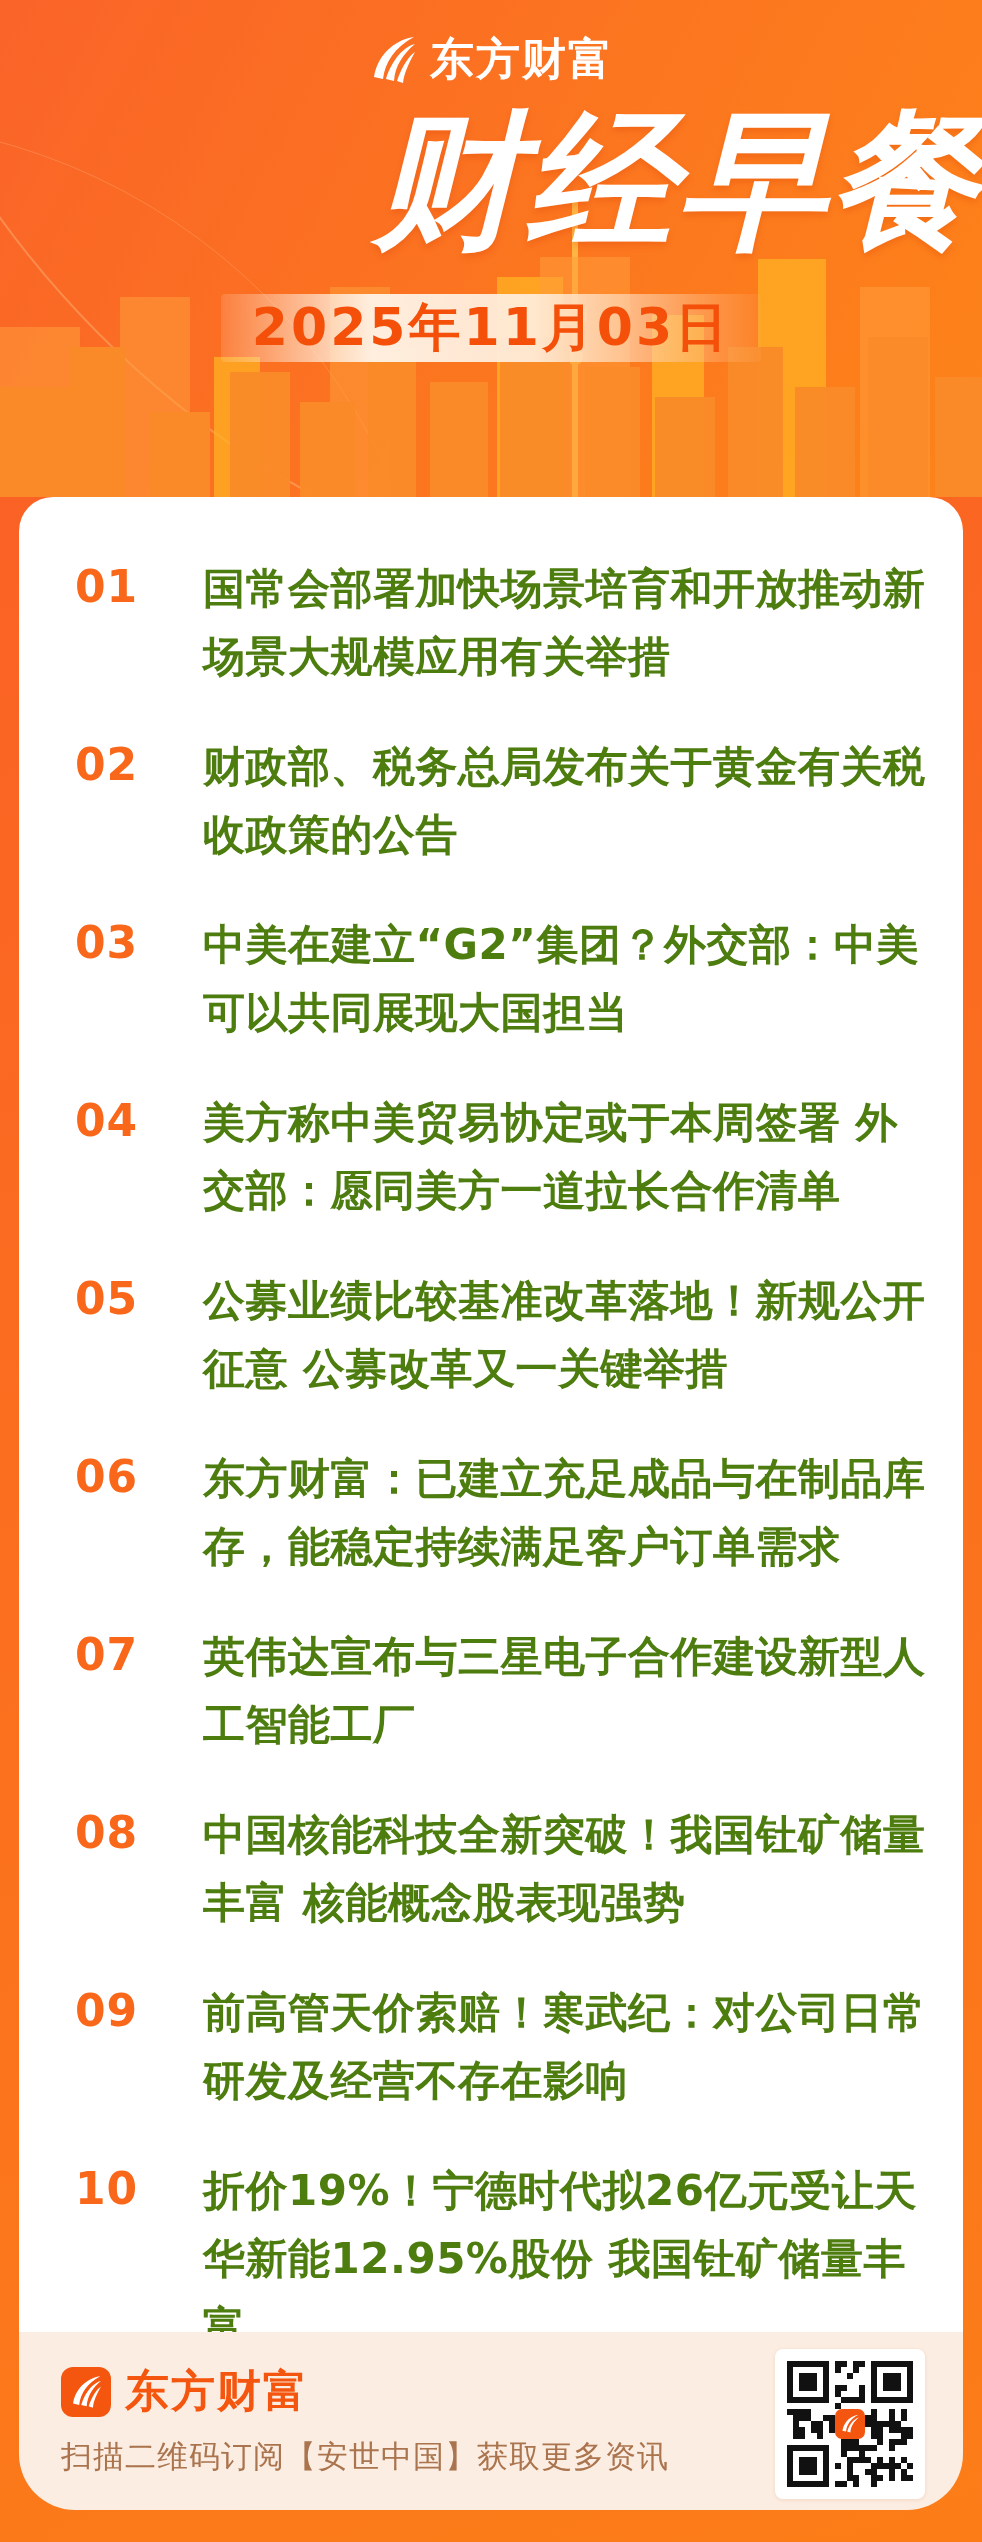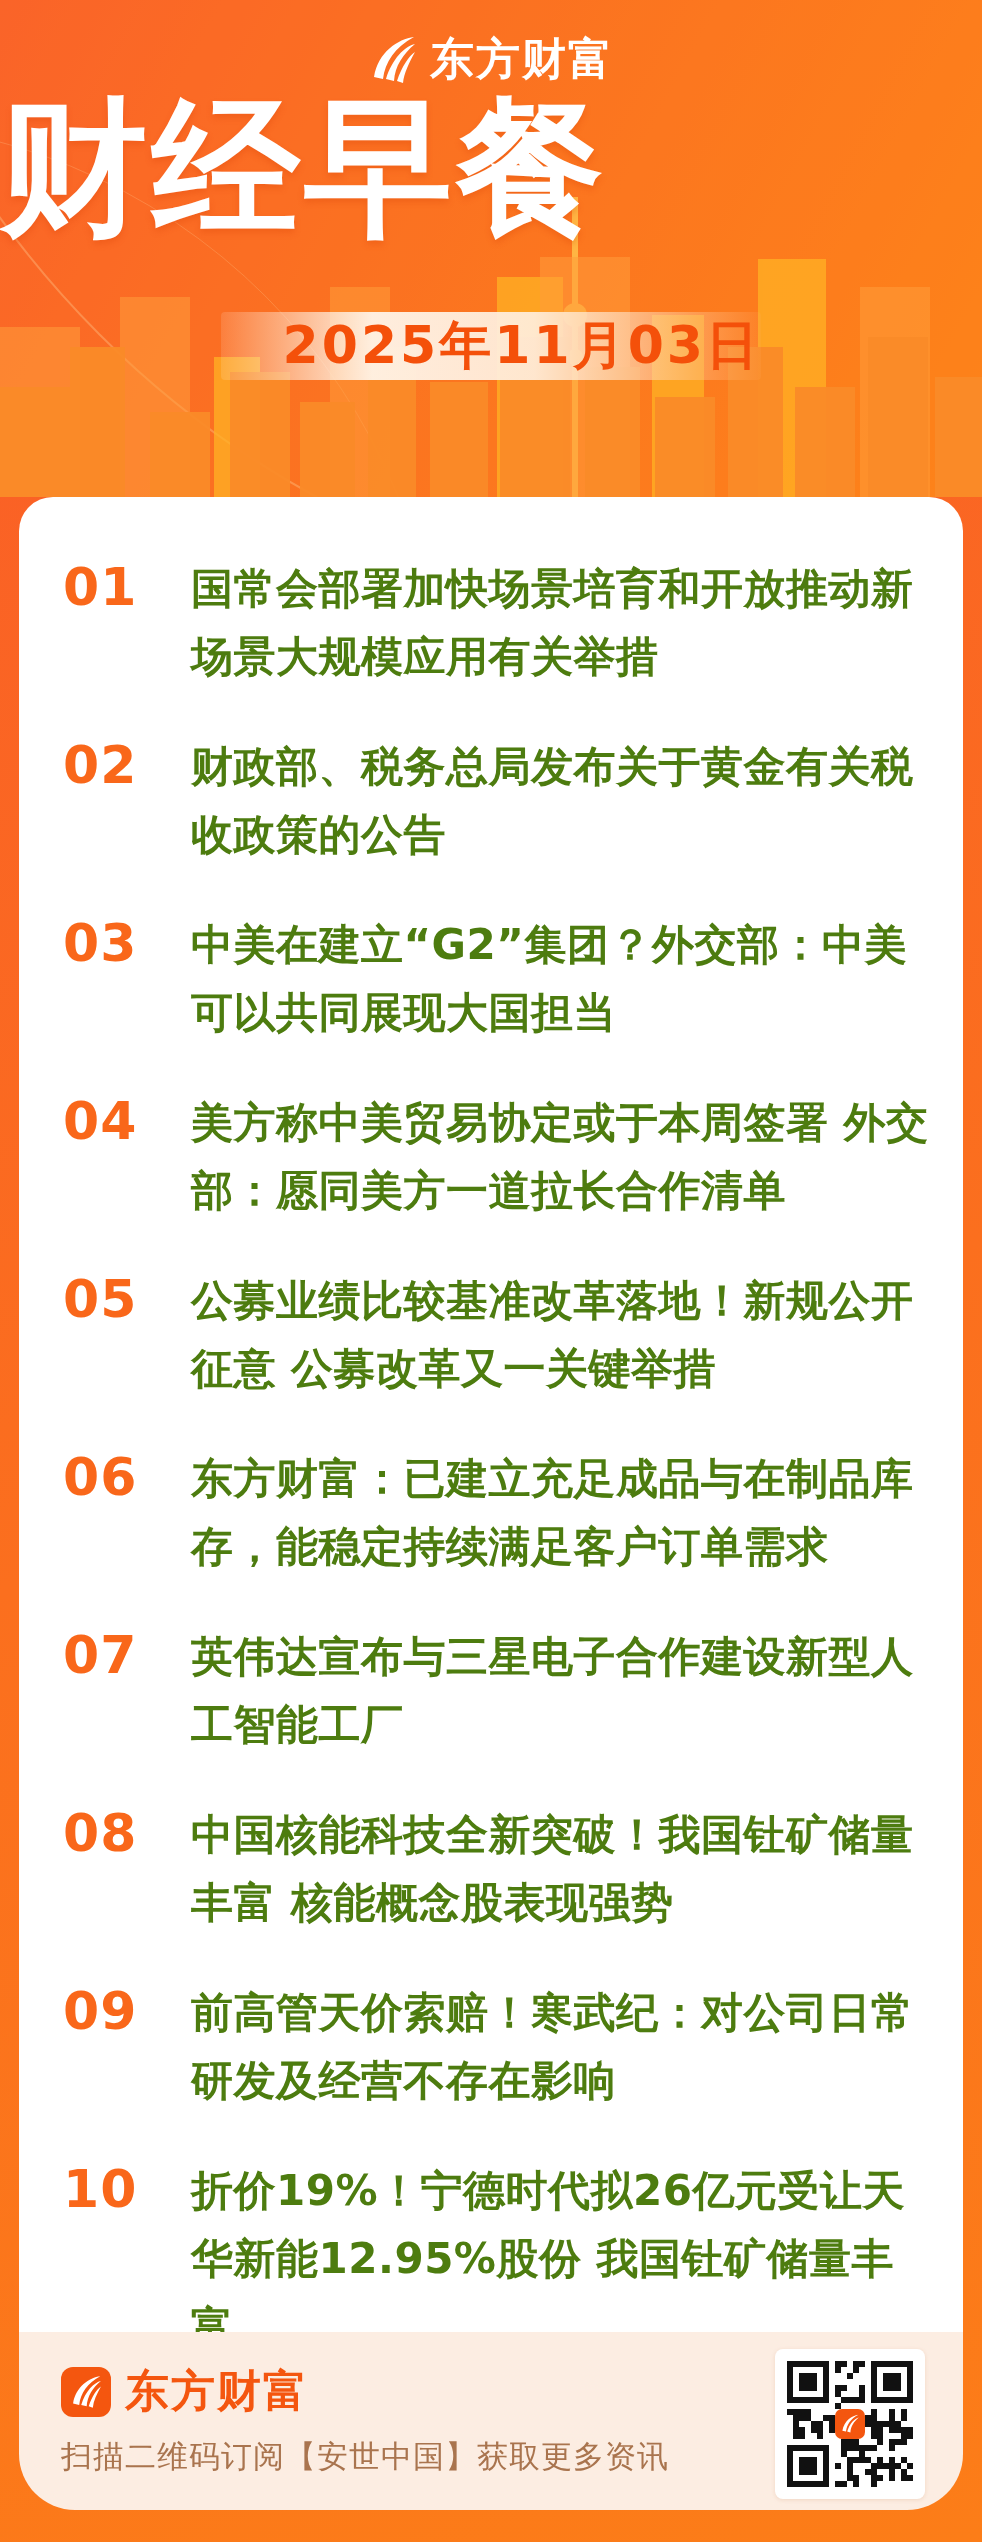--- a/index.html
+++ b/index.html
@@ -16,35 +16,35 @@
     background:rgba(255,145,30,0.32);}
   .curve2{position:absolute;left:-180px;top:-1290px;width:1900px;height:1900px;border-radius:50%;
     border:2px solid rgba(255,224,170,0.30);}
   .curve3{position:absolute;left:-760px;top:120px;width:1200px;height:1200px;border-radius:50%;
     border:1.5px solid rgba(255,224,170,0.22);}
   .skyline{position:absolute;left:0;bottom:0;width:982px;height:300px;}
   .logo-row{position:absolute;top:30px;left:0;width:100%;display:flex;justify-content:center;
     align-items:center;gap:12px;z-index:5;}
   .logo-icon{width:50px;height:50px;}
   .brand-text{font-size:44px;font-weight:800;color:#ffffff;letter-spacing:2px;}
-  .page-title{position:absolute;top:83px;left:0;width:100%;text-align:left;z-index:5;
+  .page-title{position:absolute;top:96px;left:0;width:100%;text-align:right;z-index:5;
     font-size:148px;line-height:1.15;font-weight:800;color:#ffffff;letter-spacing:4px;
-    text-shadow:0 4px 6px rgba(215,60,0,0.25);}
-  .date-badge{position:absolute;top:312px;left:50%;transform:translateX(-50%);z-index:5;
-    width:540px;height:68px;display:flex;align-items:center;justify-content:flex-end;
+    text-shadow:0 4px 6px rgba(215,60,0,0.25);font-style:italic;}
+  .date-badge{position:absolute;top:294px;left:50%;transform:translateX(-50%);z-index:5;
+    width:540px;height:68px;display:flex;align-items:center;justify-content:center;
     background:linear-gradient(90deg,rgba(255,255,255,0.12) 0%,rgba(255,244,232,0.95) 28%,
       rgba(255,238,220,0.92) 58%,rgba(255,196,145,0.45) 88%,rgba(255,180,120,0.10) 100%);
     border-radius:4px;}
   .date-text{font-size:52px;font-weight:800;color:#F4500A;letter-spacing:3px;}
   
   .card{position:absolute;left:19px;top:497px;width:944px;height:1835px;background:#ffffff;
     border-radius:34px 34px 0 0;box-sizing:border-box;padding:58px 34px 0 44px;z-index:6;}
   .item{display:flex;align-items:flex-start;margin-bottom:42px;}
-  .num{flex:none;width:128px;font-size:52px;line-height:64px;font-weight:800;color:#F9671A;
-    letter-spacing:1px;}
+  .num{flex:none;width:128px;font-size:44px;line-height:64px;font-weight:800;color:#F9671A;
+    letter-spacing:1px;margin-left:12px;}
   .txt{flex:1;font-size:42px;line-height:68px;font-weight:600;color:#4d7c0f;letter-spacing:0.5px;
     word-break:break-all;}
   
   .footer{position:absolute;left:19px;top:2332px;width:944px;height:178px;background:#FCEDE2;
     border-radius:0 0 56px 56px;z-index:6;}
   .f-logo-row{position:absolute;left:42px;top:30px;display:flex;align-items:center;gap:14px;}
   .f-icon{width:50px;height:50px;border-radius:12px;background:#F4560F;display:flex;
     align-items:center;justify-content:center;}
   .f-brand{font-size:44px;font-weight:800;color:#F4560F;letter-spacing:2px;}
   .f-caption{position:absolute;left:42px;top:104px;font-size:31px;color:#A9744E;letter-spacing:1px;}

